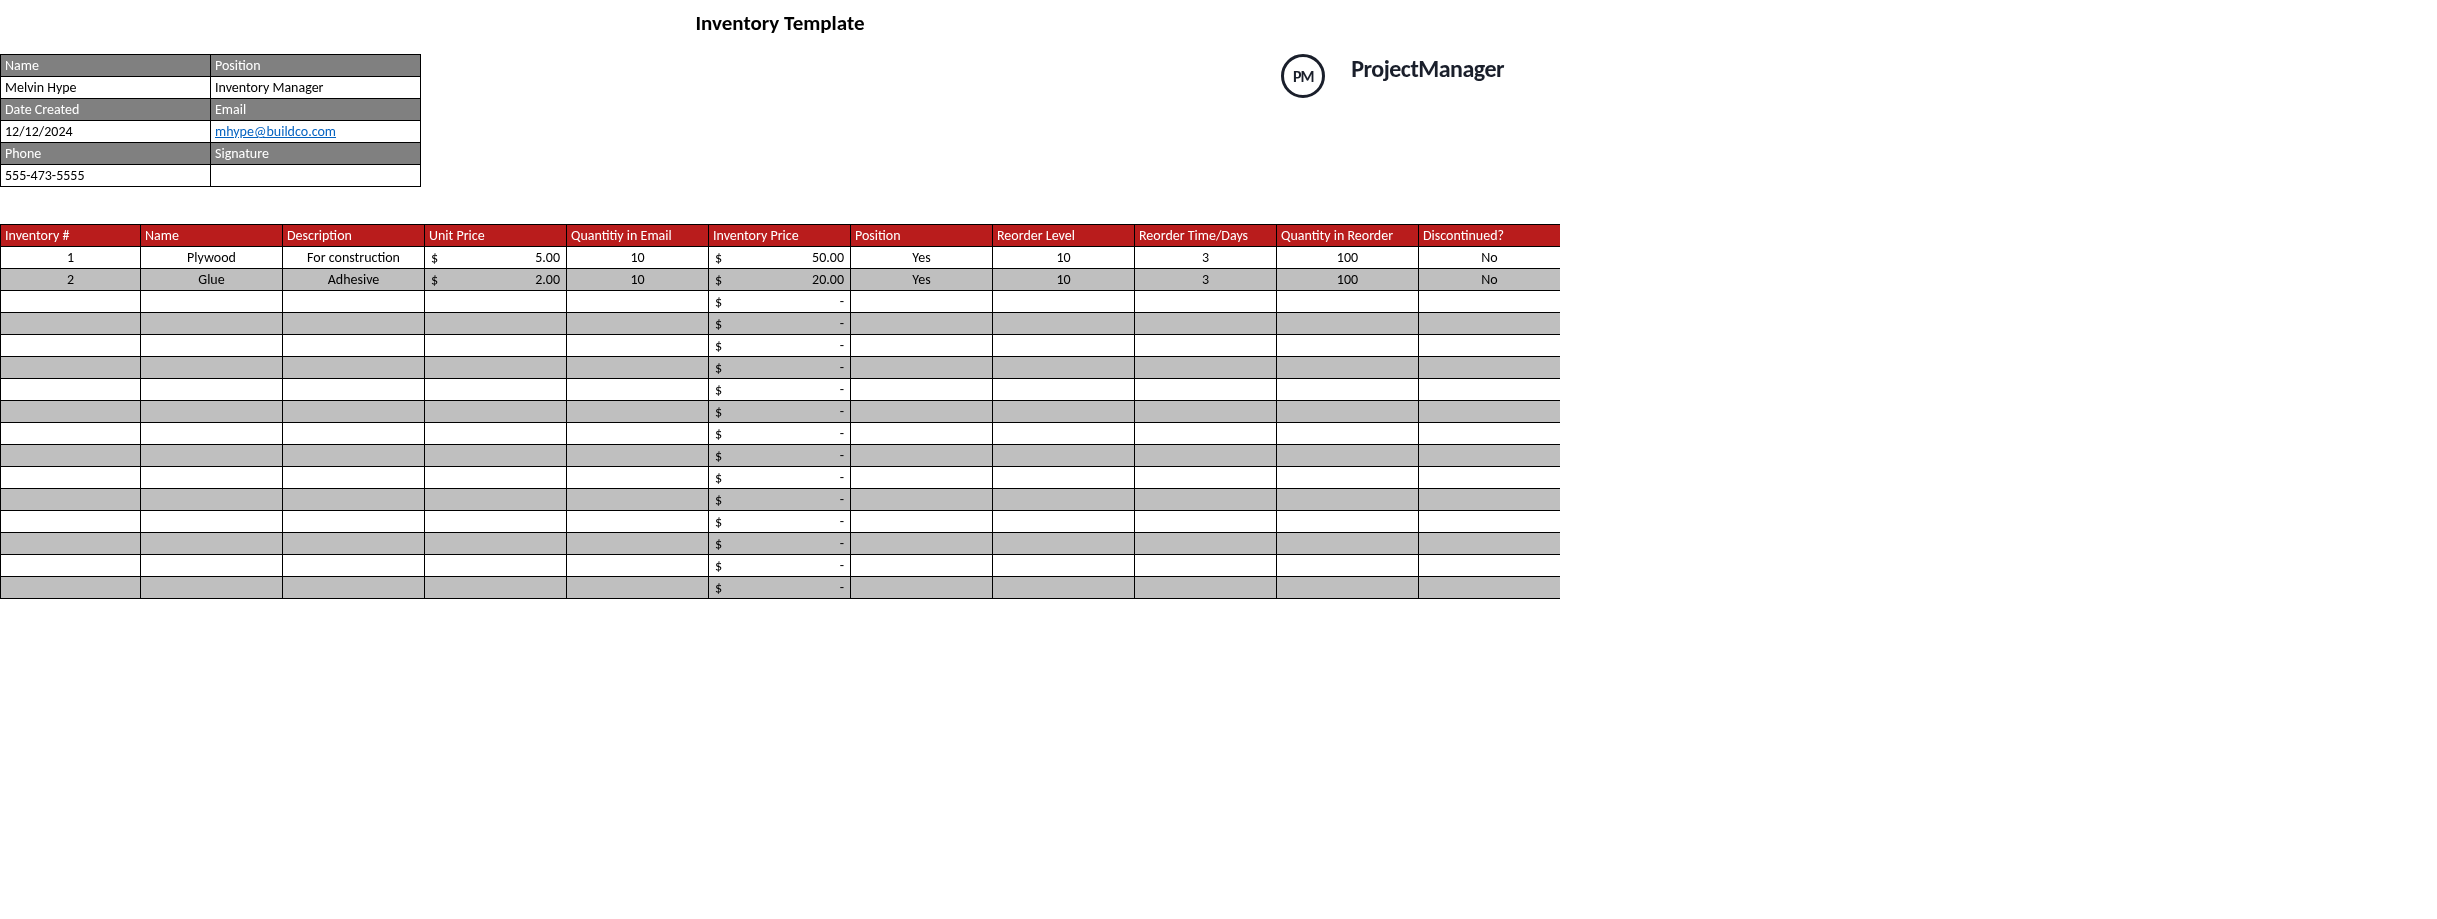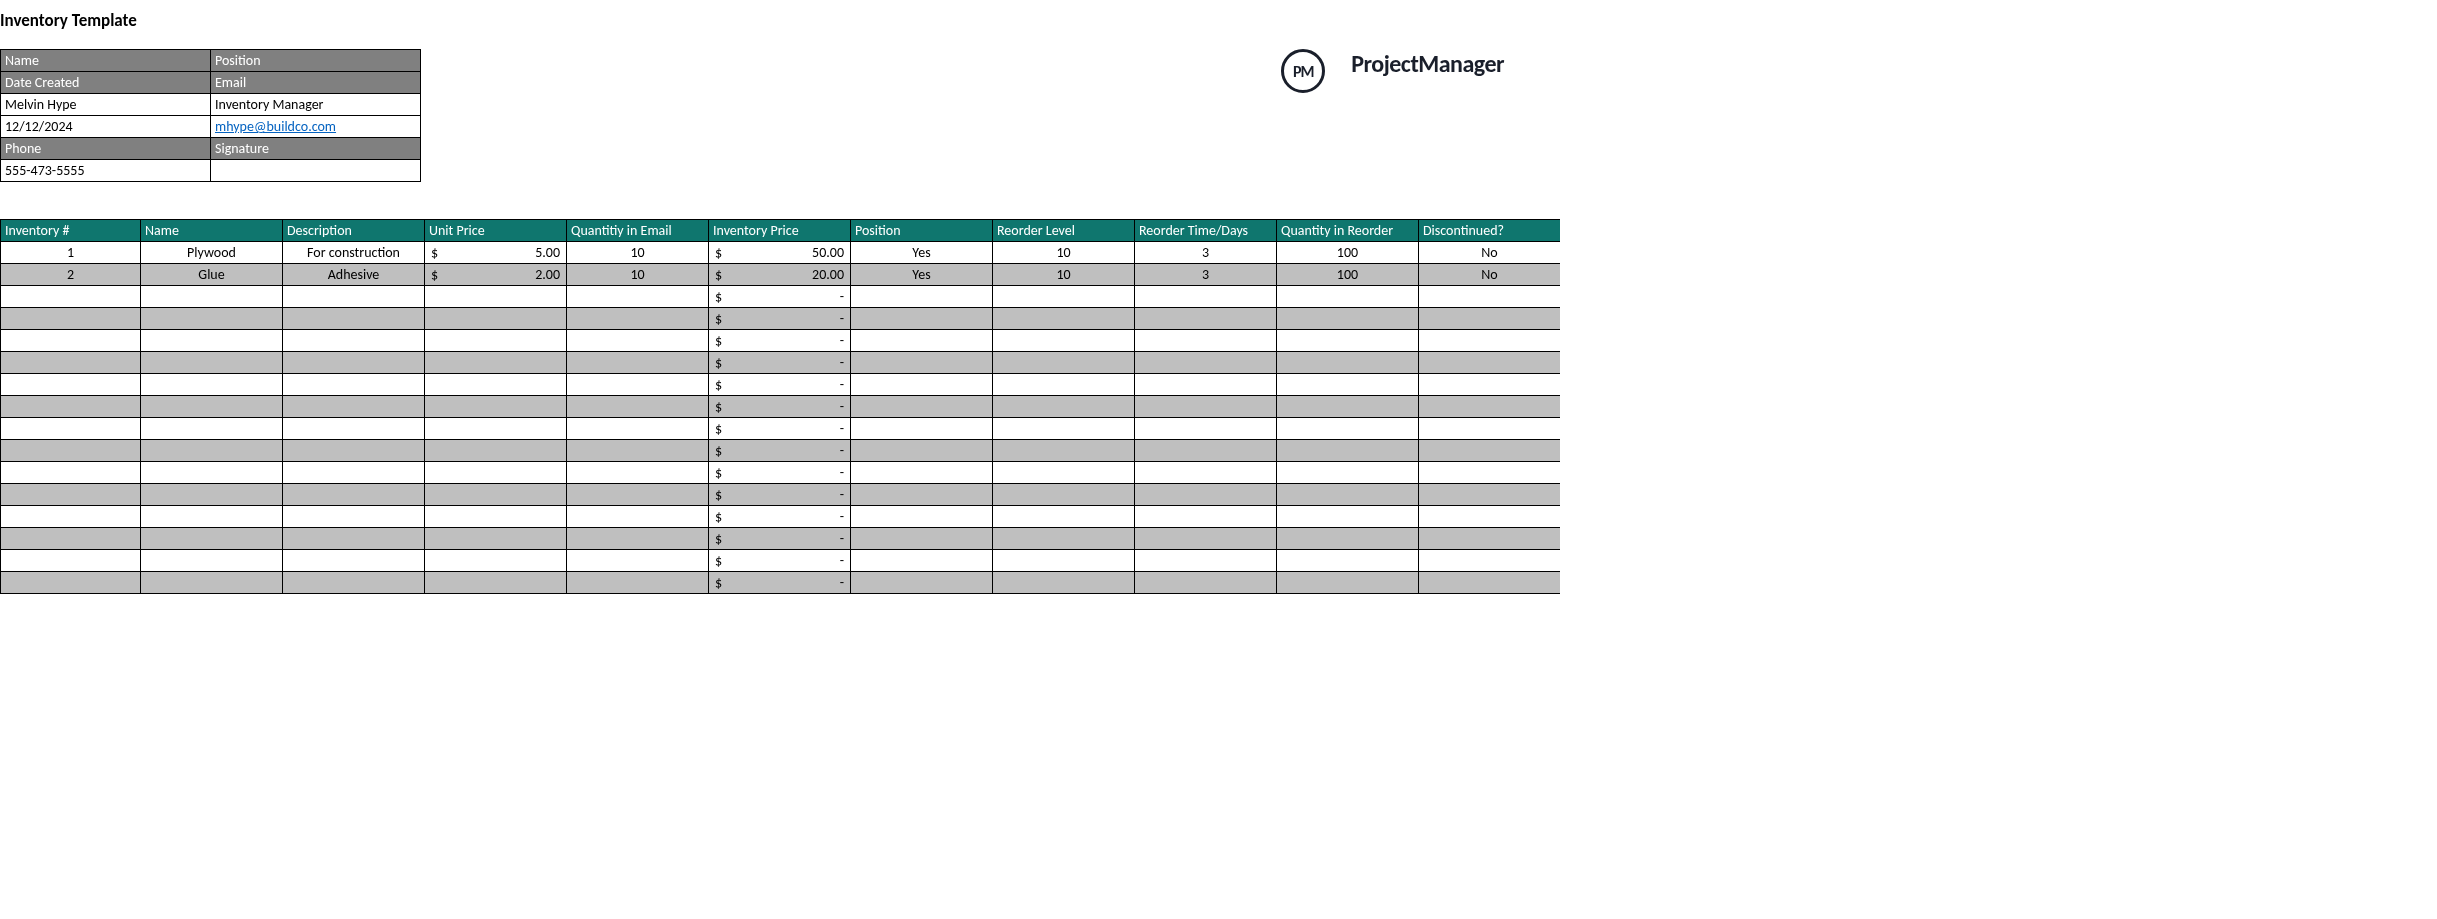--- a/index.html
+++ b/index.html
@@ -6,23 +6,23 @@
   body {
     margin: 0;
     padding: 0;
     font-family: Calibri, Arial, sans-serif;
     font-size: 14px;
     background: #fff;
     color: #000;
     width: 1560px;
   }
   .page-title {
-    text-align: left;
+    text-align: center;
     font-weight: bold;
-    font-size: 17px;
+    font-size: 21px;
     padding: 10px 0 18px 0;
   }
   .top-area {
     position: relative;
     height: 150px;
   }
   .meta-table {
     position: absolute;
     top: 0;
     left: 0;
@@ -80,21 +80,21 @@
   }
   .inv-table th, .inv-table td {
     border: 1px solid #000;
     padding: 2px 4px;
     height: 21px;
     font-size: 14px;
     overflow: hidden;
     white-space: nowrap;
   }
   .inv-table th {
-    background: #0f766e;
+    background: #b91c1c;
     color: #fff;
     font-weight: normal;
     text-align: left;
   }
   .inv-table td { background: #fff; }
   .inv-table tr.shade td { background: #bfbfbf; }
   .c-center { text-align: center; }
   .price-cell {
     display: flex;
     justify-content: space-between;
@@ -113,26 +113,26 @@
     <colgroup>
         <col class="c1">
         <col class="c2">
       </colgroup>
     <tbody>
         <tr>
       <td class="hdr">Name</td>
       <td class="hdr">Position</td>
     </tr>
     <tr>
+      <td class="val">Melvin Hype</td>
+      <td class="val">Inventory Manager</td>
+    </tr>
+    <tr>
       <td class="hdr">Date Created</td>
       <td class="hdr">Email</td>
-    </tr>
-    <tr>
-      <td class="val">Melvin Hype</td>
-      <td class="val">Inventory Manager</td>
     </tr>
     <tr>
       <td class="val val-right">12/12/2024</td>
       <td class="val"><span class="email-link">mhype@buildco.com</span></td>
     </tr>
     <tr>
       <td class="hdr">Phone</td>
       <td class="hdr">Signature</td>
     </tr>
     <tr>

